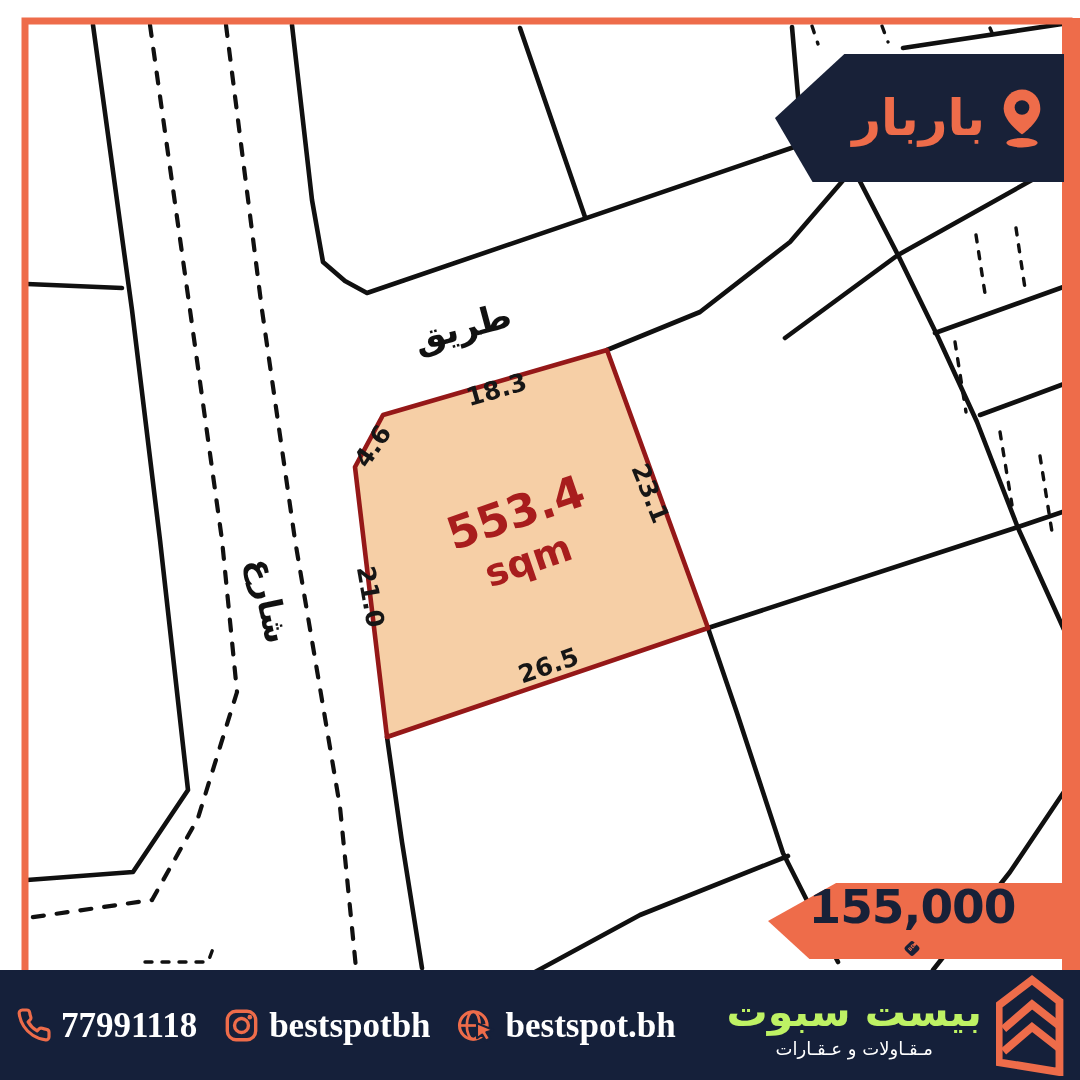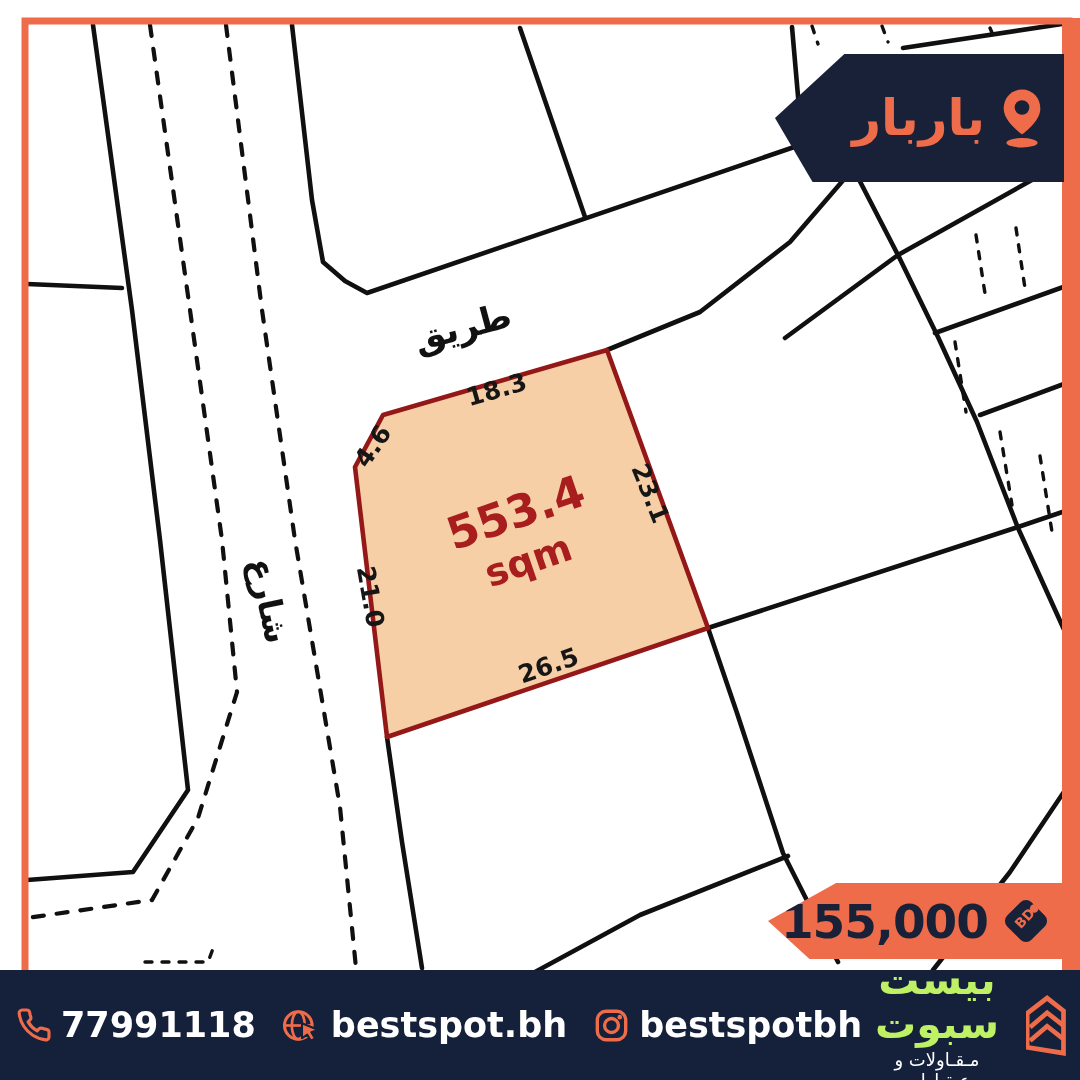--- a/index.html
+++ b/index.html
@@ -16,27 +16,27 @@
   .areaunit{font-weight:bold;font-size:38px;fill:#a81d1d;}
 
   .loc-banner{position:absolute;left:775px;top:54px;width:289px;height:128px;background:#182138;
     clip-path:polygon(0 50%,24% 0,100% 0,100% 100%,13% 100%);
     display:flex;align-items:center;justify-content:flex-end;gap:15px;padding-right:20px;box-sizing:border-box;}
   .loc-text{color:#ee6c4a;font-size:50px;font-weight:bold;line-height:1;}
   .pin-svg{width:44px;height:62px;}
 
   .price-banner{position:absolute;left:768px;top:883px;width:296px;height:76px;background:#ee6c4a;
     clip-path:polygon(0 50%,23% 0,100% 0,100% 100%,14% 100%);
-    display:flex;align-items:center;justify-content:flex-end;gap:8px;padding-right:8px;box-sizing:border-box;}
+    display:flex;align-items:center;justify-content:flex-end;gap:8px;padding-right:8px;box-sizing:border-box;flex-direction:column;}
   .price-text{color:#182138;font-size:47px;font-weight:bold;letter-spacing:-1px;line-height:1;}
   .tag-svg{width:60px;height:60px;}
 
   .footer{position:absolute;left:0;bottom:0;width:1080px;height:110px;background:#15203a;
     display:flex;align-items:center;padding:0 12px 0 16px;box-sizing:border-box;}
-  .contact{display:flex;align-items:center;}
+  .contact{display:flex;align-items:center;font-family:Liberation Serif, serif;}
   .contact + .contact{margin-left:26px;}
   .contact .txt{color:#ffffff;font-size:35px;font-weight:bold;margin-left:9px;line-height:1;}
   .cicon{display:block;}
   .brand{margin-left:auto;margin-right:14px;text-align:center;}
   .brand-name{color:#bef264;font-size:41px;font-weight:bold;line-height:1.05;}
   .brand-tagline{color:#ffffff;font-size:18px;letter-spacing:0.5px;margin-top:3px;}
   .logo-svg{width:72px;height:102px;display:block;}
 </style>
 </head>
 <body>
@@ -118,36 +118,36 @@
   <div class="footer">
 
     <div class="contact">
       <svg class="cicon" width="36" height="36" viewBox="0 0 24 24">
         <path d="M22 16.92v3a2 2 0 0 1-2.18 2 19.79 19.79 0 0 1-8.63-3.07 19.5 19.5 0 0 1-6-6 19.79 19.79 0 0 1-3.07-8.67A2 2 0 0 1 4.11 2h3a2 2 0 0 1 2 1.72 12.84 12.84 0 0 0 .7 2.81 2 2 0 0 1-.45 2.11L8.09 9.91a16 16 0 0 0 6 6l1.27-1.27a2 2 0 0 1 2.11-.45 12.84 12.84 0 0 0 2.81.7A2 2 0 0 1 22 16.92z" fill="none" stroke="#ee6c4a" stroke-width="2.1" stroke-linecap="round" stroke-linejoin="round"></path>
       </svg>
       <span class="txt">77991118</span>
     </div>
 
     <div class="contact">
+      <svg class="cicon" width="37" height="37" viewBox="0 0 24 24">
+        <rect x="2.8" y="2.8" width="18.4" height="18.4" rx="5.6" fill="none" stroke="#ee6c4a" stroke-width="2.2"></rect>
+        <circle cx="12" cy="12" r="4.5" fill="none" stroke="#ee6c4a" stroke-width="2.2"></circle>
+        <circle cx="17.4" cy="6.6" r="1.5" fill="#ee6c4a"></circle>
+      </svg>
+      <span class="txt">bestspotbh</span>
+    </div>
+
+    <div class="contact">
       <svg class="cicon" width="40" height="37" viewBox="0 0 27 24">
         <circle cx="11" cy="12" r="9.3" fill="none" stroke="#ee6c4a" stroke-width="2.1"></circle>
         <ellipse cx="11" cy="12" rx="4.4" ry="9.3" fill="none" stroke="#ee6c4a" stroke-width="1.8"></ellipse>
         <path d="M1.7,12 H20.3" stroke="#ee6c4a" stroke-width="1.8"></path>
         <path d="M13.5,10.5 L24.5,15 L19.8,16.6 L22.3,20.8 L19.5,22.3 L17,18.1 L13.5,20.6 Z" fill="#ee6c4a" stroke="#15203a" stroke-width="1.4" stroke-linejoin="round"></path>
       </svg>
       <span class="txt">bestspot.bh</span>
-    </div>
-
-    <div class="contact">
-      <svg class="cicon" width="37" height="37" viewBox="0 0 24 24">
-        <rect x="2.8" y="2.8" width="18.4" height="18.4" rx="5.6" fill="none" stroke="#ee6c4a" stroke-width="2.2"></rect>
-        <circle cx="12" cy="12" r="4.5" fill="none" stroke="#ee6c4a" stroke-width="2.2"></circle>
-        <circle cx="17.4" cy="6.6" r="1.5" fill="#ee6c4a"></circle>
-      </svg>
-      <span class="txt">bestspotbh</span>
     </div>
 
     <div class="brand">
       <div class="brand-name" dir="rtl">بيست سبوت</div>
       <div class="brand-tagline" dir="rtl">مـقـاولات و عـقـارات</div>
     </div>
 
     <svg class="logo-svg" viewBox="0 0 72 104">
       <path d="M2,90 L2,32 L36,6 L64,28 L64,100 Z" fill="none" stroke="#ee6c4a" stroke-width="8" stroke-linejoin="miter"></path>
       <path d="M7,56 L36,31 L64,53" fill="none" stroke="#ee6c4a" stroke-width="8"></path>

